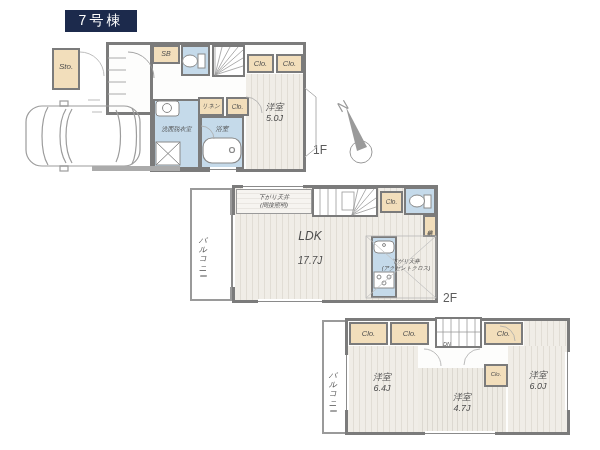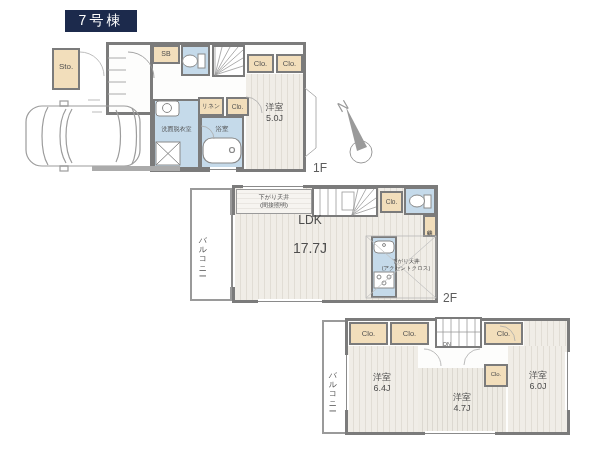--- a/index.html
+++ b/index.html
@@ -9,21 +9,21 @@
   .title{background:#1c2a4c;color:#fff;font-size:14px;display:flex;align-items:center;
          justify-content:center;letter-spacing:3px;z-index:6;}
   .wallbox{border:3px solid #7b7b7b;background:#fdfdfc;z-index:1;}
   .part{border:2px solid #7b7b7b;z-index:2;}
   .white{background:#ffffff;}
   .closet{background:#f2debb;}
   .wet{background:#c5daea;}
   .roomfloor{z-index:1;background:repeating-linear-gradient(90deg,#f0ede7 0px,#f0ede7 5px,#e1ddd5 5px,#e1ddd5 6px);}
   .roomfloor.dense{background:repeating-linear-gradient(90deg,#eeebe4 0px,#eeebe4 4px,#dcd8d0 4px,#dcd8d0 5px);}
   .lbl{z-index:4;text-align:center;line-height:1.2;display:flex;flex-direction:column;
-       align-items:center;justify-content:center;color:#4e4e4e;}
+       align-items:center;justify-content:center;color:#4e4e4e;font-style:italic;}
   .flabel{z-index:4;color:#5c5c5c;font-size:12px;}
   .vtext{writing-mode:vertical-rl;text-orientation:upright;letter-spacing:1px;}
   .balcony{border:2px solid #9a9a9a;background:#fff;z-index:1;}
   .noteBox{z-index:3;border:1px solid #9a9a9a;
            background:repeating-linear-gradient(0deg,#f6f4f0 0px,#f6f4f0 4px,#e9e6e1 4px,#e9e6e1 5px);}
   .win-h{z-index:3;background:linear-gradient(to bottom,#fff 0,#fff 38%,#8a8a8a 38%,#8a8a8a 62%,#fff 62%,#fff 100%);}
   .win-v{z-index:3;background:linear-gradient(to right,#fff 0,#fff 38%,#8a8a8a 38%,#8a8a8a 62%,#fff 62%,#fff 100%);}
   svg.overlay{position:absolute;left:0;top:0;z-index:5;pointer-events:none;}
 </style>
 </head>
@@ -62,21 +62,21 @@
   <div class="abs part closet" style="left:226px;top:97px;width:23px;height:19px;"></div>
   <div class="abs lbl" style="left:226px;top:102px;width:23px;height:10px;font-size:6.5px;">Clo.</div>
 
   <div class="abs part wet" style="left:153px;top:99px;width:47px;height:70px;"></div>
   <div class="abs part wet" style="left:200px;top:116px;width:44px;height:53px;"></div>
   <div class="abs lbl" style="left:153px;top:125px;width:47px;height:10px;font-size:6px;">洗面脱衣室</div>
   <div class="abs lbl" style="left:200px;top:124px;width:44px;height:10px;font-size:6.5px;">浴室</div>
 
   <div class="abs win-h" style="left:210px;top:167px;width:26px;height:5px;"></div>
 
-  <div class="abs flabel" style="left:313px;top:161px;">1F</div>
+  <div class="abs flabel" style="left:313px;top:143px;">1F</div>
 
   <div class="abs balcony" style="left:190px;top:188px;width:42px;height:113px;"></div>
   <div class="abs lbl vtext" style="left:196px;top:212px;width:12px;height:80px;font-size:8px;">バルコニー</div>
 
   <div class="abs wallbox" style="left:232px;top:185px;width:206px;height:118px;"></div>
   <div class="abs roomfloor" style="left:235px;top:188px;width:200px;height:112px;"></div>
 
   <div class="abs noteBox" style="left:236px;top:189px;width:76px;height:25px;"></div>
   <div class="abs lbl" style="left:236px;top:191px;width:76px;height:21px;font-size:6px;z-index:4;">
     <span>下がり天井</span>
@@ -88,23 +88,23 @@
   <div class="abs part closet" style="left:380px;top:191px;width:23px;height:22px;"></div>
   <div class="abs lbl" style="left:380px;top:197px;width:23px;height:10px;font-size:6.5px;">Clo.</div>
 
   <div class="abs part wet" style="left:404px;top:187px;width:32px;height:28px;"></div>
 
   <div class="abs part closet" style="left:423px;top:215px;width:14px;height:22px;"></div>
   <div class="abs lbl vtext" style="left:425px;top:217px;width:10px;height:18px;font-size:5.5px;">収納</div>
 
   <div class="abs part wet" style="left:371px;top:236px;width:26px;height:62px;"></div>
 
-  <div class="abs lbl" style="left:280px;top:221px;width:60px;height:28px;">
+  <div class="abs lbl" style="left:280px;top:234px;width:60px;height:28px;">
     <span style="font-size:12px;">LDK</span>
-    <span style="font-size:14px;margin-top:12px;">17.7J</span>
+    <span style="font-size:10px;margin-top:12px;">17.7J</span>
   </div>
 
   <div class="abs lbl" style="left:378px;top:256px;width:56px;height:18px;font-size:5.5px;z-index:4;">
     <span>下がり天井</span>
     <span>(アクセントクロス)</span>
   </div>
 
   <div class="abs win-v" style="left:229px;top:215px;width:6px;height:72px;"></div>
   <div class="abs win-h" style="left:258px;top:299px;width:64px;height:5px;"></div>
   <div class="abs win-h" style="left:243px;top:184px;width:60px;height:5px;"></div>

